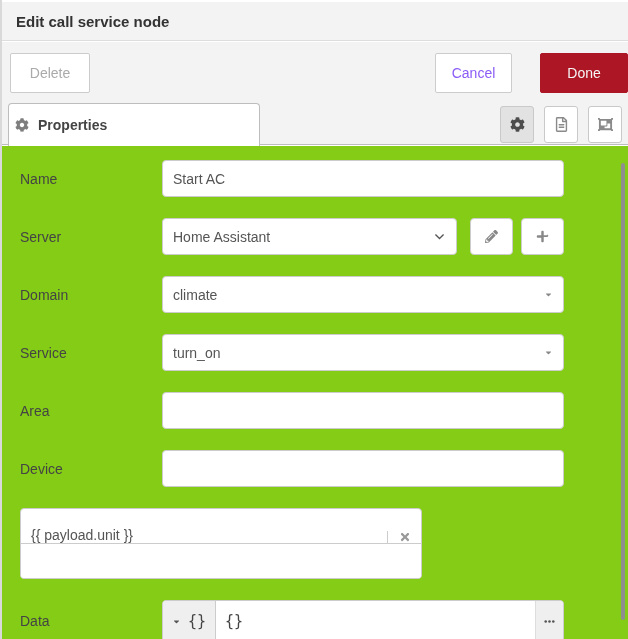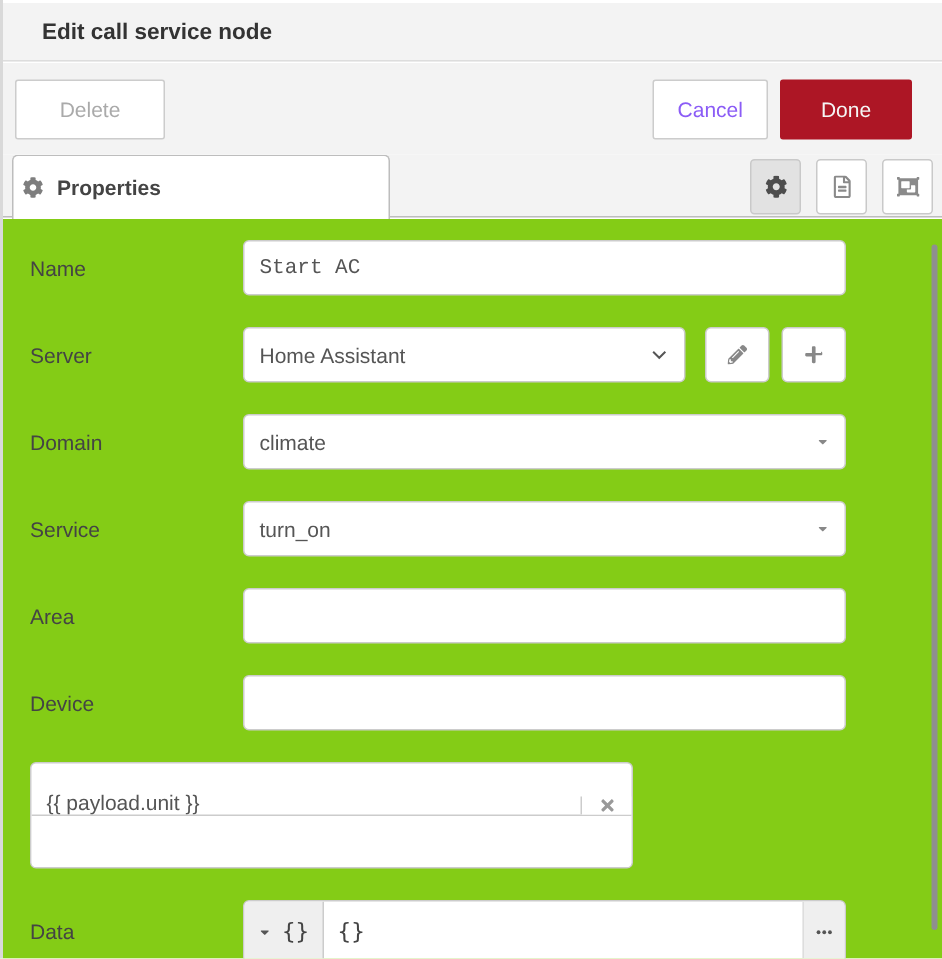--- a/index.html
+++ b/index.html
@@ -13,39 +13,39 @@
     border-left: 2px solid #d9d9d9;
     overflow: hidden;
   }
 
   
   .tray-header {
     position: absolute; top: 2px; left: 0; right: 0; height: 39px;
     background: #f3f3f3;
     border-bottom: 1px solid #ddd;
     display: flex; align-items: center;
-    padding-left: 26px;
+    padding-left: 14px;
   }
   .tray-title { font-size: 15px; font-weight: bold; color: #333; }
 
   
   .tray-toolbar {
     position: absolute; top: 42px; left: 0; right: 0; height: 61px;
     background: #f3f3f3;
   }
   .btn {
     position: absolute; top: 11px; height: 40px;
     font-family: "Liberation Sans", sans-serif;
     font-size: 14px; border-radius: 2px; cursor: pointer;
     display: flex; align-items: center; justify-content: center;
   }
   .btn-plain { background: #fff; border: 1px solid #ccc; color: #999; }
-  .btn-delete { left: 8px; width: 100px; color: #aaa; }
+  .btn-delete { left: 8px; width: 80px; color: #aaa; }
   .btn-cancel { right: 116px; width: 77px; color: #8b5cf6; }
-  .btn-done { right: 20px; width: 88px; background: #AD1625; border: 1px solid #AD1625; color: #f5f5f5; margin-left: 37px; }
+  .btn-done { right: 0; width: 88px; background: #AD1625; border: 1px solid #AD1625; color: #f5f5f5; margin-left: 37px; }
 
   
   .tabrow {
     position: absolute; top: 103px; left: 0; right: 0; height: 42px;
     background: #f3f3f3;
     border-bottom: 1px solid #bdbdbd;
   }
   .tab-active {
     position: absolute; left: 6px; top: 0; width: 252px; height: 43px;
     background: #fff;
@@ -70,21 +70,21 @@
   
   .form { position: absolute; top: 146px; left: 0; right: 0; bottom: 0; background: #84cc16; padding: 14px 0 0 18px; }
   .row { display: flex; align-items: center; margin-bottom: 21px; }
   .row-label { width: 142px; font-size: 14px; color: #444; }
   .control { width: 402px; position: relative; }
 
   .text-input {
     width: 100%; height: 37px;
     border: 1px solid #ccc; border-radius: 4px;
     padding: 0 10px; font-size: 14px; color: #555;
-    font-family: Liberation Mono, monospace;
+    font-family: Liberation Sans, sans-serif;
     background: #fff; outline: none;
   }
 
   .selectbox {
     height: 37px; border: 1px solid #ccc; border-radius: 4px;
     background: #fff; display: flex; align-items: center;
     padding: 0 10px; font-size: 14px; color: #555; cursor: pointer;
     position: relative;
   }
   .selectbox .sel-text { flex: 1; }

